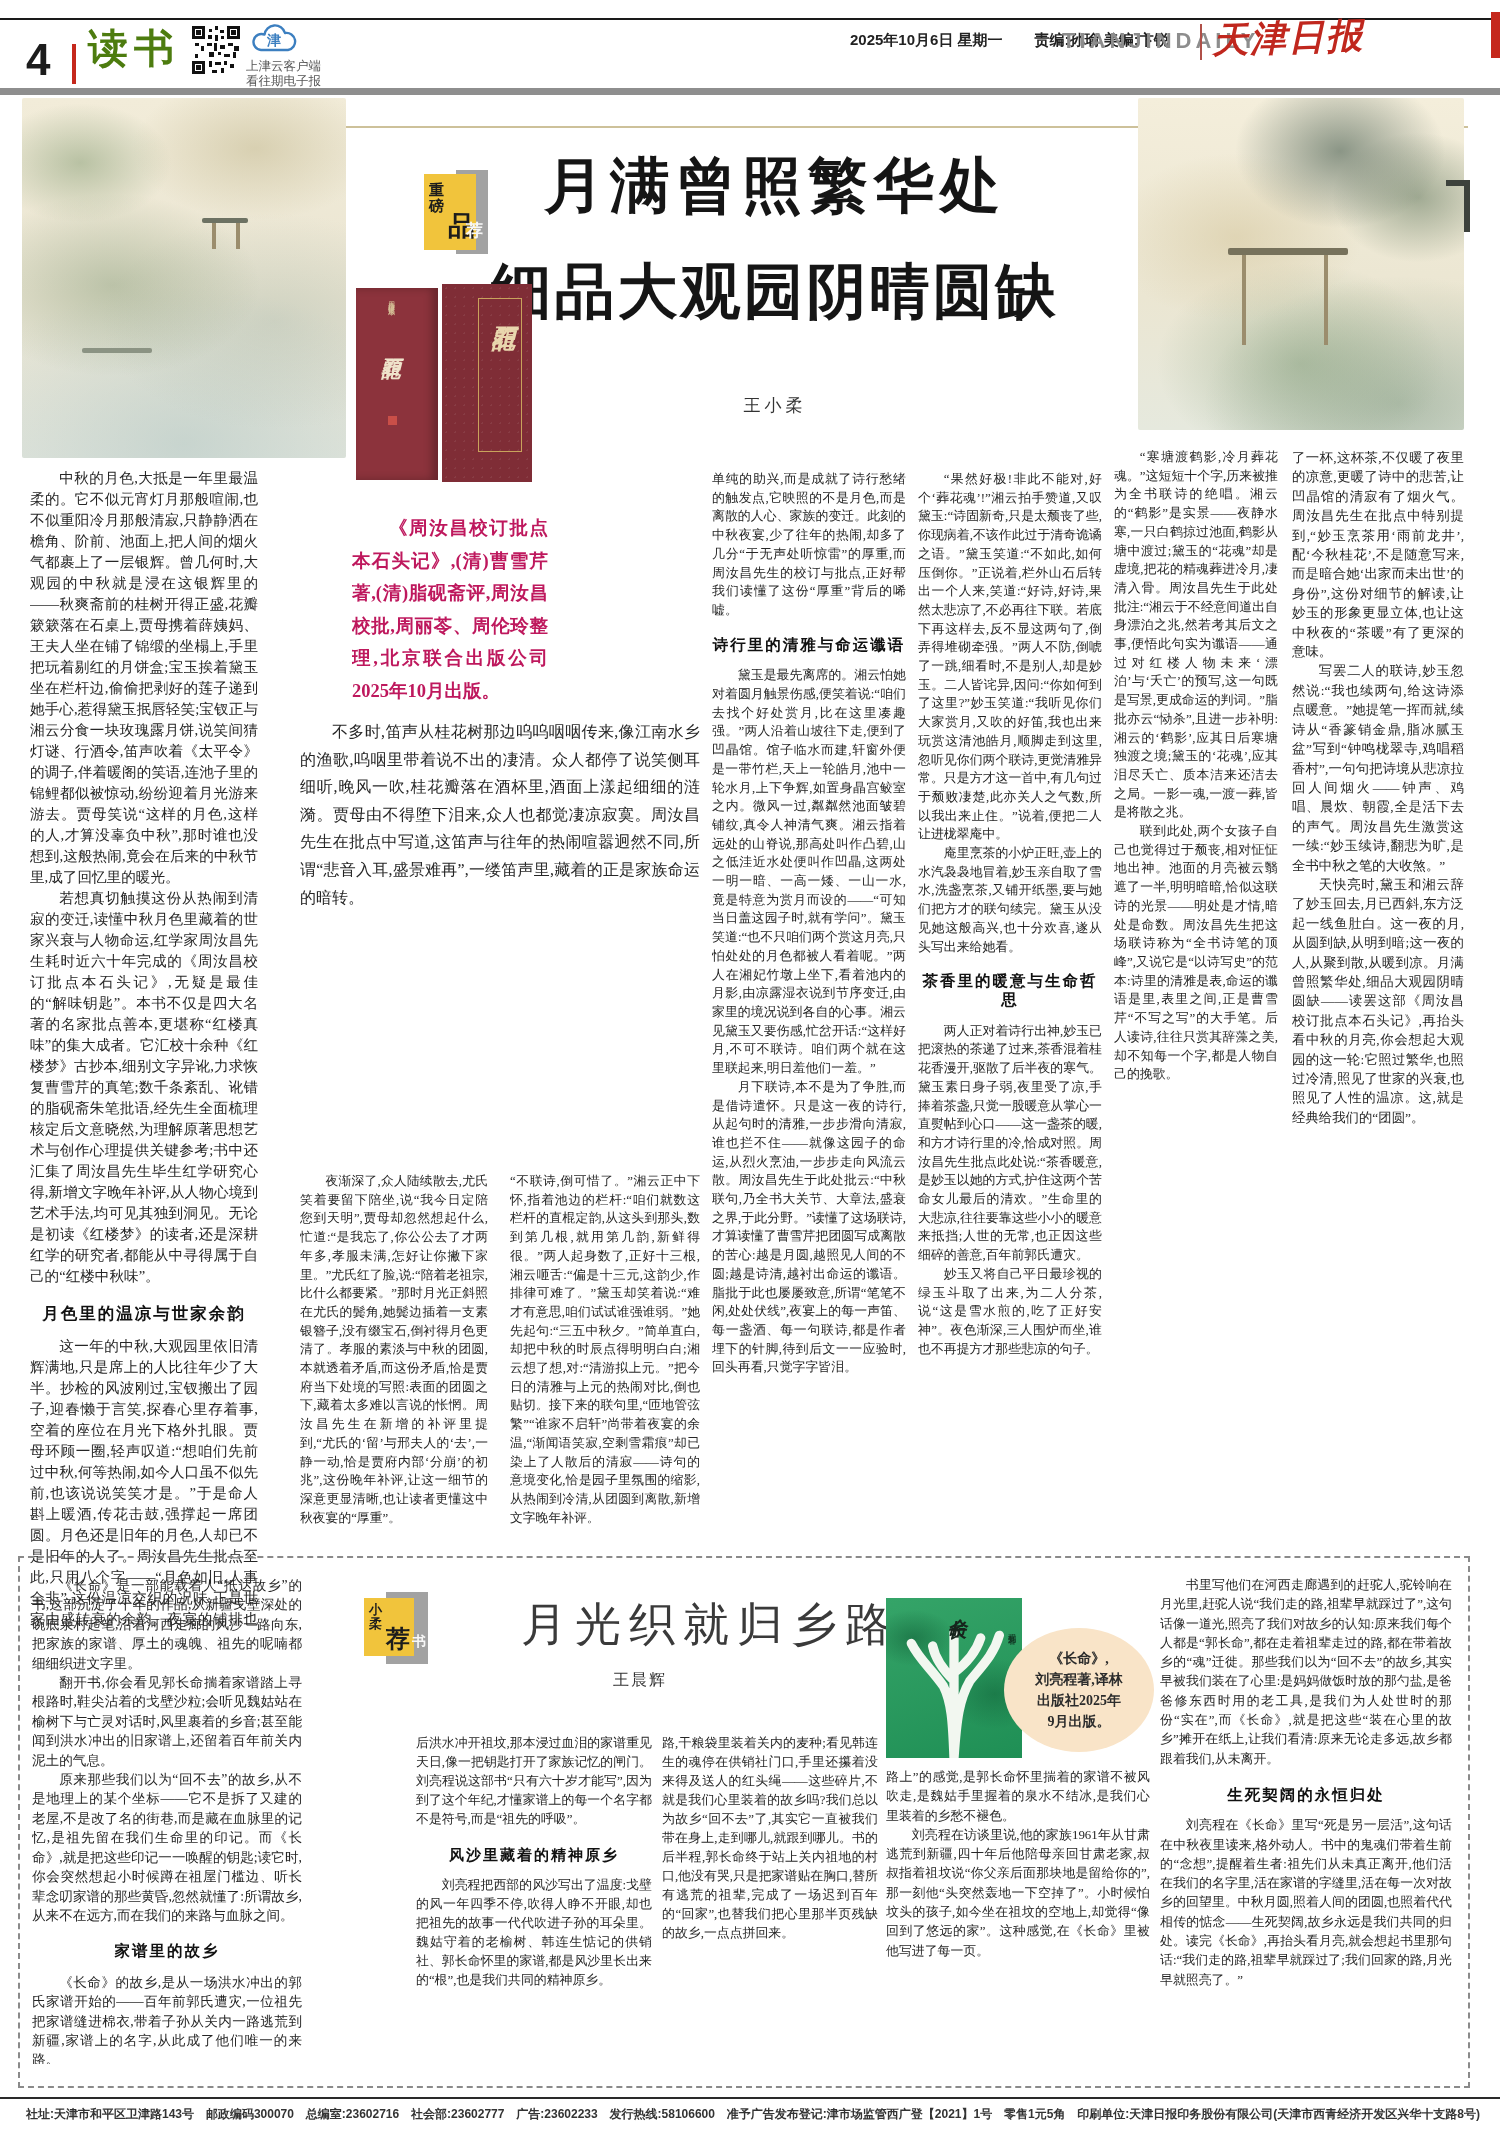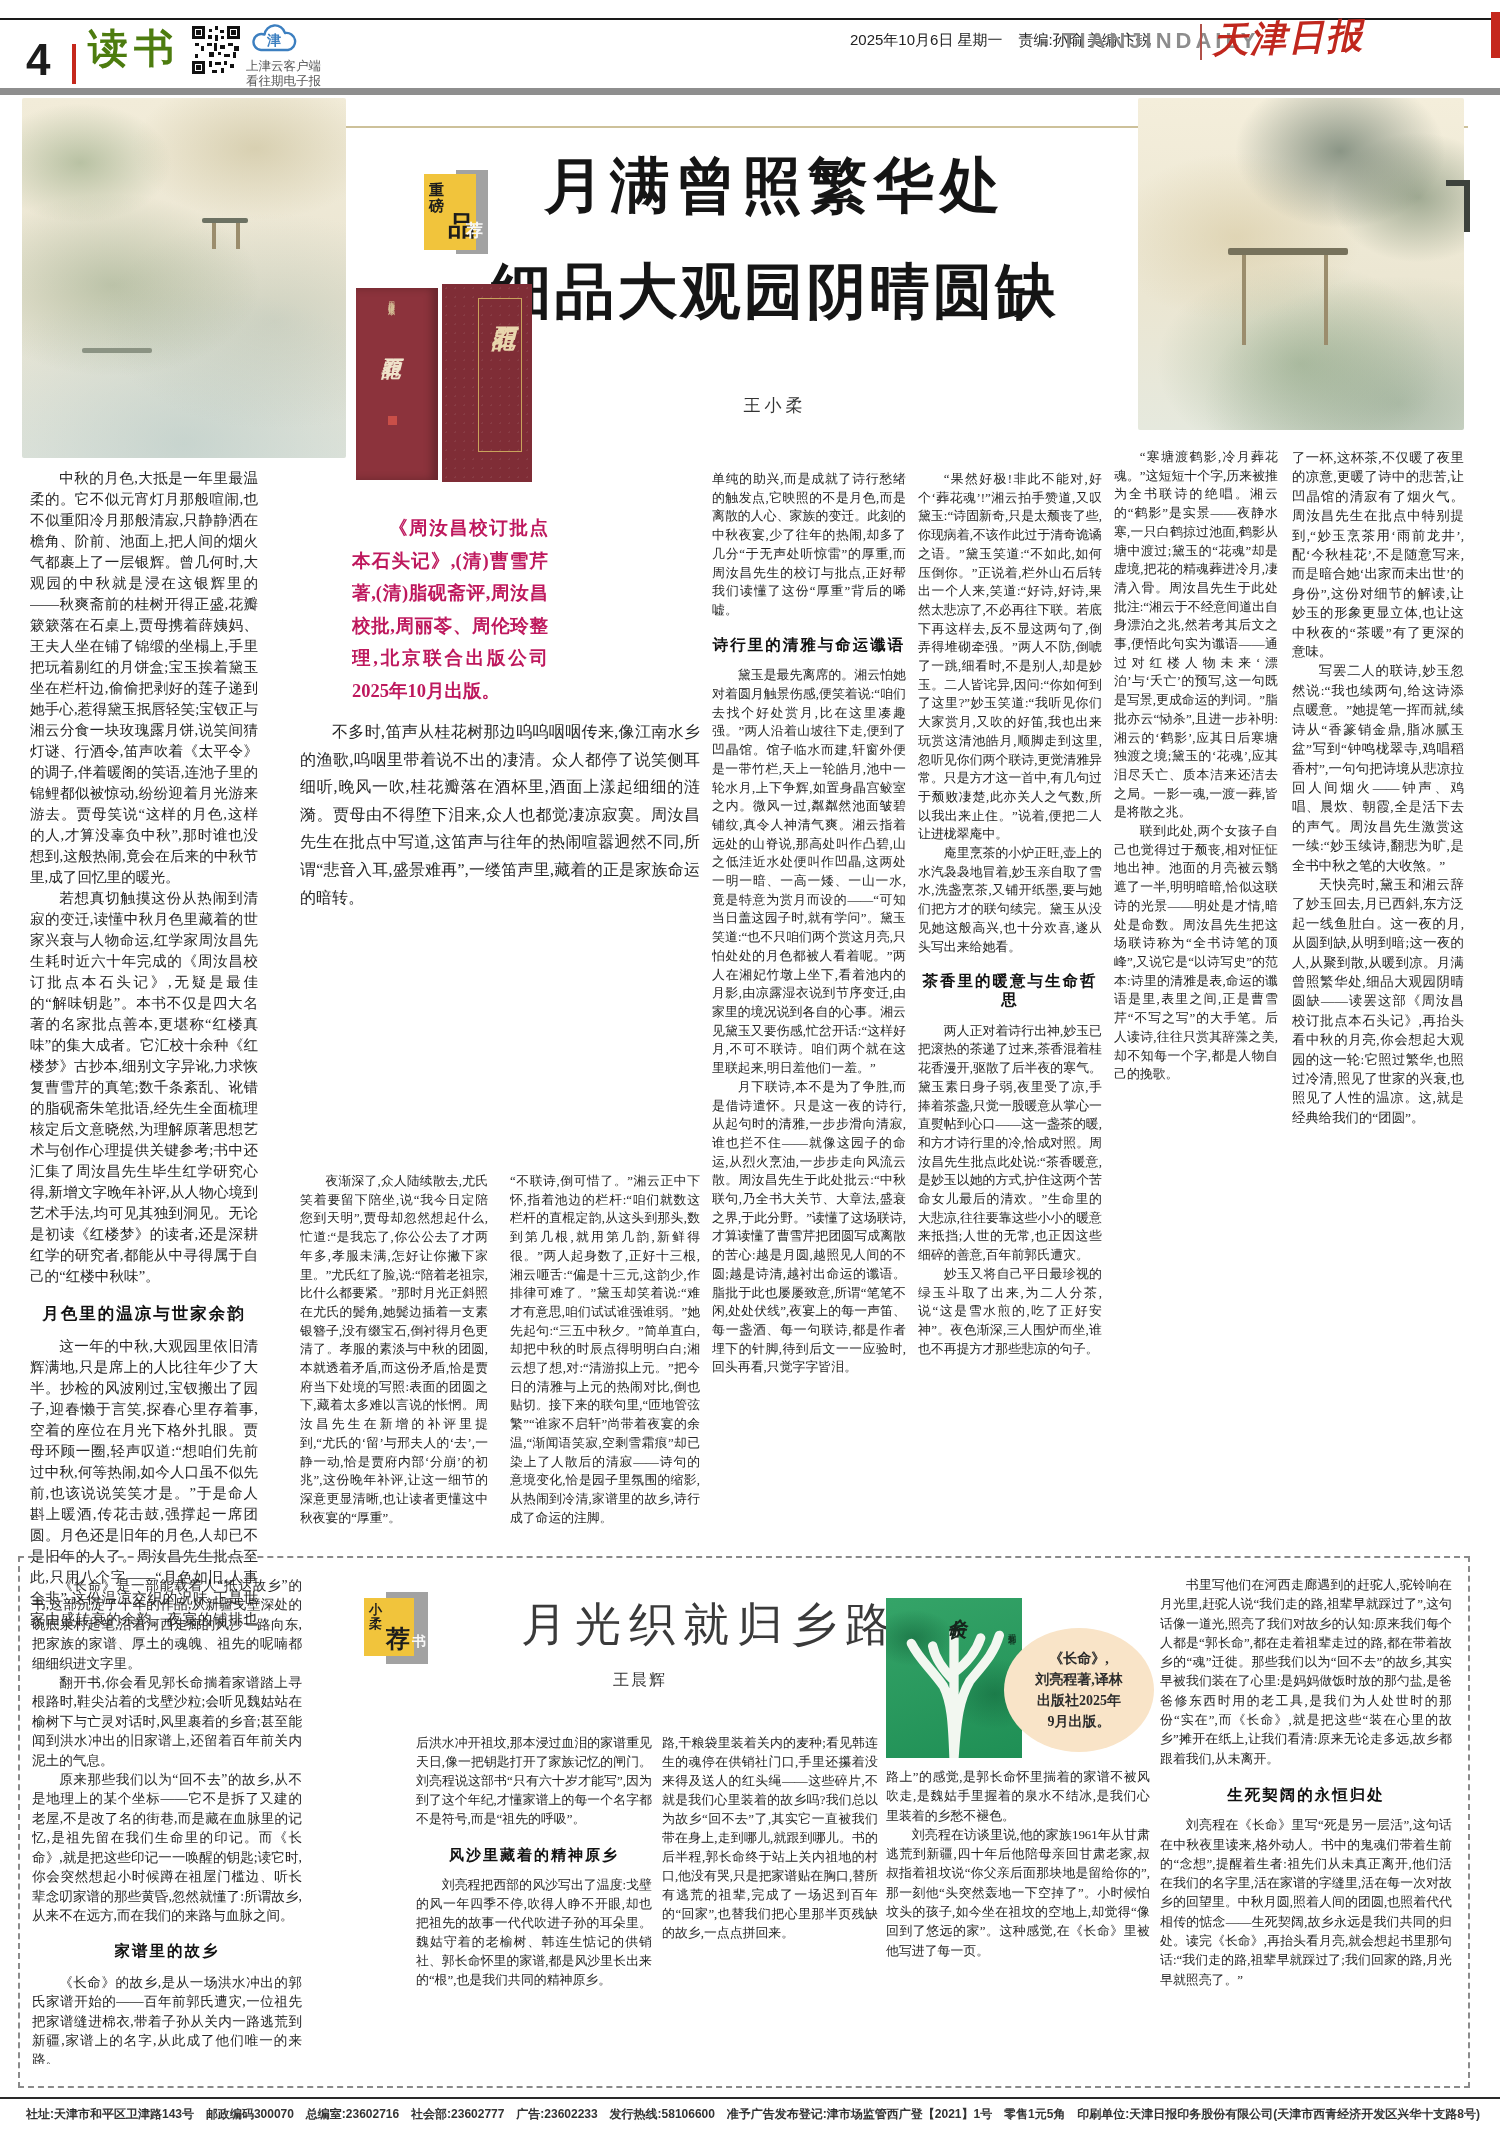--- a/index.html
+++ b/index.html
@@ -90,21 +90,21 @@
 
   <div class="abs" style="left:248px;top:22px;width:52px;height:36px;">
     <svg width="52" height="36" viewBox="0 0 52 36">
       <path d="M13 28 a8 8 0 1 1 3.5-15.4 A10.5 10.5 0 0 1 37 11 a7.5 7.5 0 1 1 3 17 Z" fill="none" stroke="#3c7fc0" stroke-width="2.4" stroke-linejoin="round"></path>
       <text x="26" y="23" font-size="14" font-family="'Liberation Sans',sans-serif" font-weight="bold" fill="#3c7fc0" text-anchor="middle">津</text>
     </svg>
   </div>
   <div class="abs sans" style="left:246px;top:58px;font-size:12.5px;color:#555;">上津云客户端</div>
   <div class="abs sans" style="left:246px;top:73px;font-size:12.5px;color:#555;">看往期电子报</div>
 
-  <div class="abs sans" style="left:850px;top:31px;display:flex;gap:16px;font-size:15px;font-weight:normal;color:#222;white-space:nowrap;">
+  <div class="abs sans" style="left:850px;top:31px;display:flex;gap:32px;font-size:15px;font-weight:bold;color:#222;white-space:nowrap;">
     <span>2025年10月6日 星期一</span>
     <span>责编:孙瑜 美编:卞锐</span>
   </div>
   <div class="abs sans" style="left:1062px;top:28px;font-size:22px;font-weight:bold;color:#8d8d8d;letter-spacing:4px;">TIANJINDAILY</div>
   <div class="abs" style="left:1200px;top:24px;width:2px;height:36px;background:#b05048;"></div>
   <div class="abs" style="left:1212px;top:20px;font:bold italic 36px/1 'Liberation Serif','DejaVu Serif',serif;color:#c0271e;letter-spacing:2px;transform:rotate(-2deg);">天津日报</div>
   <div class="abs" style="left:1491px;top:12px;width:9px;height:46px;background:#c5281c;"></div>
   <div class="abs" style="left:0;top:88px;width:1500px;height:7px;background:#8e8e8e;"></div>
 
   <div class="abs" style="left:22px;top:126px;width:1446px;height:2px;background:#cdc19a;"></div>
@@ -160,21 +160,21 @@
     <p class="ind">这一年的中秋,大观园里依旧清辉满地,只是席上的人比往年少了大半。抄检的风波刚过,宝钗搬出了园子,迎春懒于言笑,探春心里存着事,空着的座位在月光下格外扎眼。贾母环顾一圈,轻声叹道:“想咱们先前过中秋,何等热闹,如今人口虽不似先前,也该说说笑笑才是。”于是命人斟上暖酒,传花击鼓,强撑起一席团圆。月色还是旧年的月色,人却已不是旧年的人了。周汝昌先生批点至此,只用八个字——“月色如旧,人事全非”,这份温凉交织的况味,正是世家由盛转衰的余韵。夜宴的铺排也见出端倪:凸碧堂前月台上,这次铺的坐具,校本并未</p>
   </div>
 
   <div class="abs col jt" style="left:300px;top:718px;width:400px;height:442px;font-size:16px;line-height:27.6px;overflow:hidden;">
     <p class="ind">不多时,笛声从桂花树那边呜呜咽咽传来,像江南水乡的渔歌,呜咽里带着说不出的凄清。众人都停了说笑侧耳细听,晚风一吹,桂花瓣落在酒杯里,酒面上漾起细细的涟漪。贾母由不得堕下泪来,众人也都觉凄凉寂寞。周汝昌先生在批点中写道,这笛声与往年的热闹喧嚣迥然不同,所谓“悲音入耳,盛景难再”,一缕笛声里,藏着的正是家族命运的暗转。</p>
   </div>
   <div class="abs col jt" style="left:300px;top:1172px;width:188px;height:458px;font-size:12.8px;line-height:18.7px;overflow:hidden;">
     <p class="ind">夜渐深了,众人陆续散去,尤氏笑着要留下陪坐,说“我今日定陪您到天明”,贾母却忽然想起什么,忙道:“是我忘了,你公公去了才两年多,孝服未满,怎好让你撇下家里。”尤氏红了脸,说:“陪着老祖宗,比什么都要紧。”那时月光正斜照在尤氏的鬓角,她鬓边插着一支素银簪子,没有缀宝石,倒衬得月色更清了。孝服的素淡与中秋的团圆,本就透着矛盾,而这份矛盾,恰是贾府当下处境的写照:表面的团圆之下,藏着太多难以言说的怅惘。周汝昌先生在新增的补评里提到,“尤氏的‘留’与邢夫人的‘去’,一静一动,恰是贾府内部‘分崩’的初兆”,这份晚年补评,让这一细节的深意更显清晰,也让读者更懂这中秋夜宴的“厚重”。</p>
   </div>
   <div class="abs col jt" style="left:510px;top:1172px;width:190px;height:458px;font-size:12.8px;line-height:18.7px;overflow:hidden;">
-    <p class="noind">“不联诗,倒可惜了。”湘云正中下怀,指着池边的栏杆:“咱们就数这栏杆的直棍定韵,从这头到那头,数到第几根,就用第几韵,新鲜得很。”两人起身数了,正好十三根,湘云咂舌:“偏是十三元,这韵少,作排律可难了。”黛玉却笑着说:“难才有意思,咱们试试谁强谁弱。”她先起句:“三五中秋夕。”简单直白,却把中秋的时辰点得明明白白;湘云想了想,对:“清游拟上元。”把今日的清雅与上元的热闹对比,倒也贴切。接下来的联句里,“匝地管弦繁”“谁家不启轩”尚带着夜宴的余温,“渐闻语笑寂,空剩雪霜痕”却已染上了人散后的清寂——诗句的意境变化,恰是园子里氛围的缩影,从热闹到冷清,家谱里的故乡,诗行成了命运的注脚。</p>
+    <p class="noind">“不联诗,倒可惜了。”湘云正中下怀,指着池边的栏杆:“咱们就数这栏杆的直棍定韵,从这头到那头,数到第几根,就用第几韵,新鲜得很。”两人起身数了,正好十三根,湘云咂舌:“偏是十三元,这韵少,作排律可难了。”黛玉却笑着说:“难才有意思,咱们试试谁强谁弱。”她先起句:“三五中秋夕。”简单直白,却把中秋的时辰点得明明白白;湘云想了想,对:“清游拟上元。”把今日的清雅与上元的热闹对比,倒也贴切。接下来的联句里,“匝地管弦繁”“谁家不启轩”尚带着夜宴的余温,“渐闻语笑寂,空剩雪霜痕”却已染上了人散后的清寂——诗句的意境变化,恰是园子里氛围的缩影,从热闹到冷清,从团圆到离散,新增文字晚年补评。</p>
   </div>
 
   <div class="abs col jt" style="left:712px;top:470px;width:194px;height:1160px;font-size:12.9px;line-height:18.7px;overflow:hidden;">
     <p class="noind">单纯的助兴,而是成就了诗行愁绪的触发点,它映照的不是月色,而是离散的人心、家族的变迁。此刻的中秋夜宴,少了往年的热闹,却多了几分“于无声处听惊雷”的厚重,而周汝昌先生的校订与批点,正好帮我们读懂了这份“厚重”背后的唏嘘。</p>
     <div class="chead" style="font-size:15.5px;">诗行里的清雅与命运谶语</div>
     <p class="ind">黛玉是最先离席的。湘云怕她对着圆月触景伤感,便笑着说:“咱们去找个好处赏月,比在这里凑趣强。”两人沿着山坡往下走,便到了凹晶馆。馆子临水而建,轩窗外便是一带竹栏,天上一轮皓月,池中一轮水月,上下争辉,如置身晶宫鲛室之内。微风一过,粼粼然池面皱碧铺纹,真令人神清气爽。湘云指着远处的山脊说,那高处叫作凸碧,山之低洼近水处便叫作凹晶,这两处一明一暗、一高一矮、一山一水,竟是特意为赏月而设的——“可知当日盖这园子时,就有学问”。黛玉笑道:“也不只咱们两个赏这月亮,只怕处处的月色都被人看着呢。”两人在湘妃竹墩上坐下,看着池内的月影,由凉露湿衣说到节序变迁,由家里的境况说到各自的心事。湘云见黛玉又要伤感,忙岔开话:“这样好月,不可不联诗。咱们两个就在这里联起来,明日羞他们一羞。”</p>
     <p class="ind">月下联诗,本不是为了争胜,而是借诗遣怀。只是这一夜的诗行,从起句时的清雅,一步步滑向清寂,谁也拦不住——就像这园子的命运,从烈火烹油,一步步走向风流云散。周汝昌先生于此处批云:“中秋联句,乃全书大关节、大章法,盛衰之界,于此分野。”读懂了这场联诗,才算读懂了曹雪芹把团圆写成离散的苦心:越是月圆,越照见人间的不圆;越是诗清,越衬出命运的谶语。脂批于此也屡屡致意,所谓“笔笔不闲,处处伏线”,夜宴上的每一声笛、每一盏酒、每一句联诗,都是作者埋下的针脚,待到后文一一应验时,回头再看,只觉字字皆泪。</p>
   </div>
 
   <div class="abs col jt" style="left:918px;top:470px;width:184px;height:1160px;font-size:12.9px;line-height:18.7px;overflow:hidden;">

